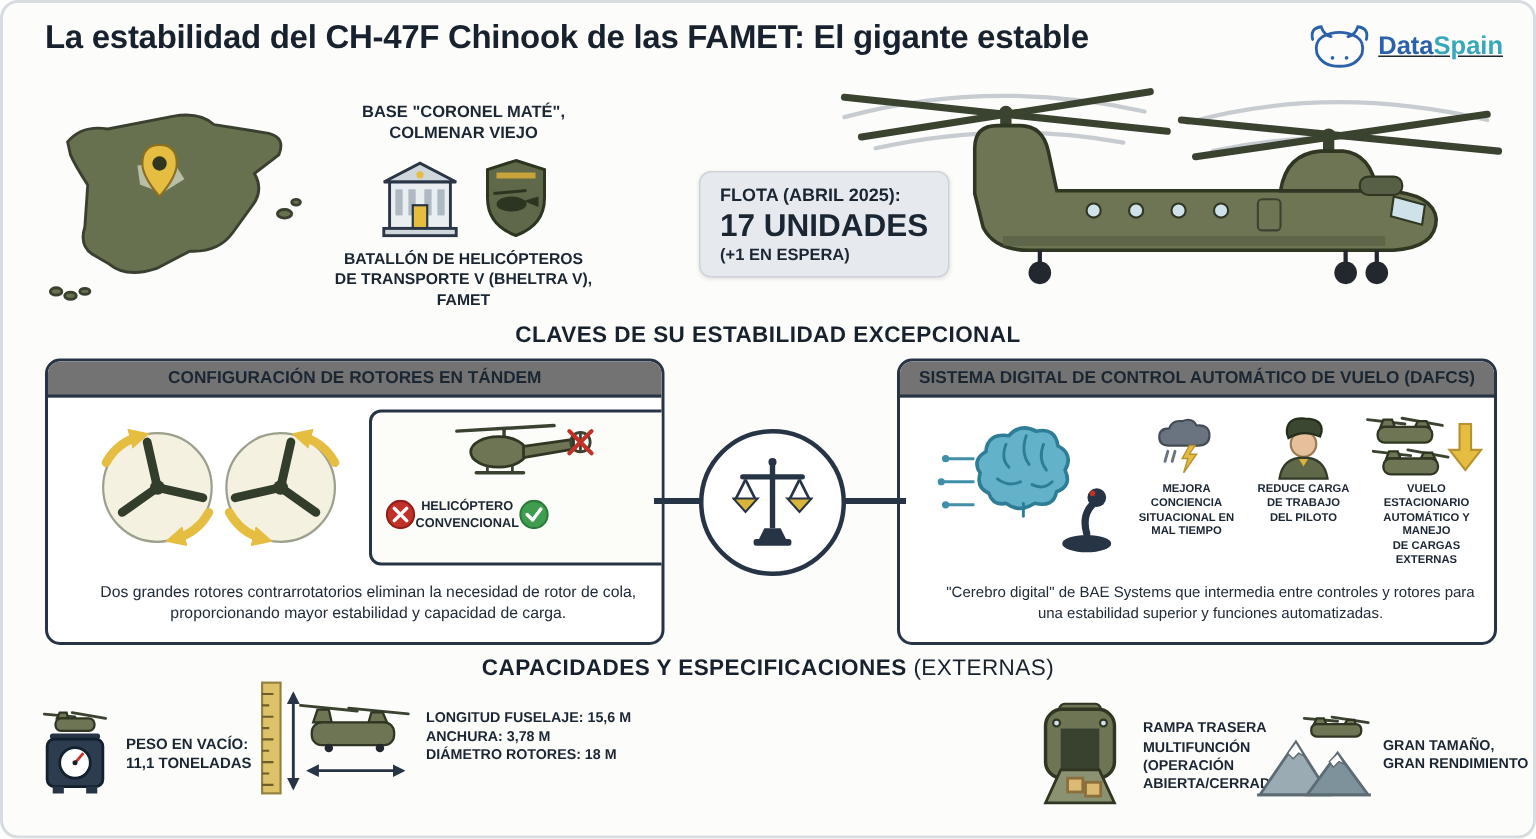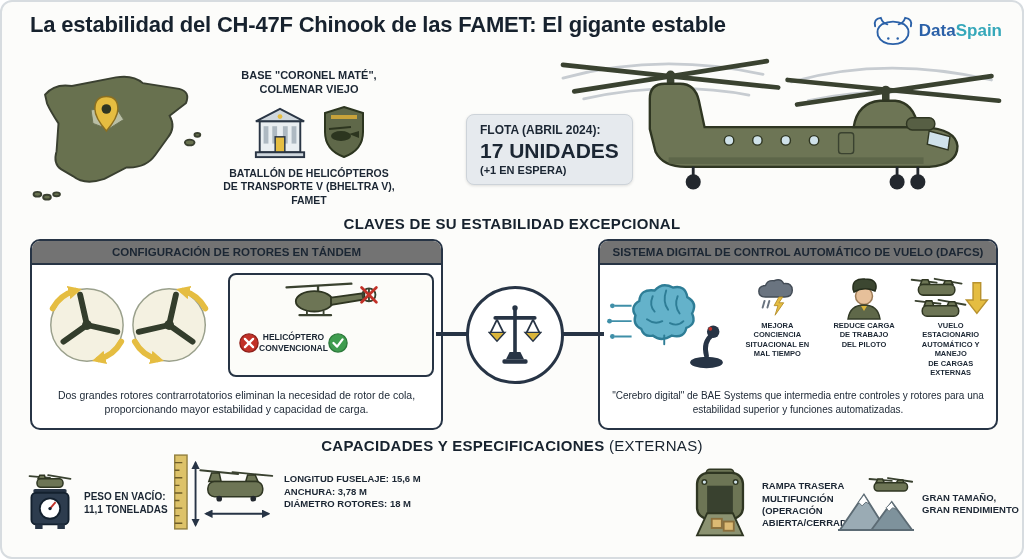--- a/index.html
+++ b/index.html
@@ -5,21 +5,21 @@
   * { margin:0; padding:0; box-sizing:border-box; }
   body { font-family:"Liberation Sans", sans-serif; background:#ffffff; }
   .canvas { position:relative; width:1024px; height:559px; background:#fcfcfa;
             border:2px solid #d7dce0; border-radius:12px; overflow:hidden; color:#1b2633; }
 
   .pre { white-space:pre-line; }
 
   
   .title { position:absolute; left:28px; top:10px; font-size:22px; font-weight:800;
            color:#17222e; letter-spacing:-0.2px; }
-  .logo { position:absolute; right:20px; top:13px; display:flex; align-items:center; gap:5px; }
+  .logo { position:absolute; right:20px; top:13px; display:flex; align-items:center; gap:5px;text-decoration:underline; }
   .logo-text { font-size:17px; font-weight:700; }
   .logo-data { color:#2b61a8; } .logo-spain { color:#36a8ba; }
 
   
   .map-wrap { position:absolute; left:22px; top:56px; }
   .base-col { position:absolute; left:204px; top:66px; width:206px; text-align:center; }
   .base-title { font-size:11px; font-weight:bold; line-height:1.3; }
   .base-icons { display:flex; justify-content:center; align-items:flex-end; gap:12px; margin-top:7px; }
   .battalion { font-size:10.5px; font-weight:bold; line-height:1.3; margin-top:7px; }
   .fleet-box { position:absolute; left:464px; top:112px; background:#e6eaee; border:1px solid #cdd3d9;
@@ -34,21 +34,21 @@
                      font-weight:800; color:#17222e; letter-spacing:.3px; }
   .heading-suffix { font-weight:400; }
 
   
   .stab-box { position:absolute; top:237px; height:191px; background:#ffffff;
               border:2.5px solid #273445; border-radius:10px; overflow:hidden; }
   .stab-left { left:28px; width:413px; }
   .stab-right { left:596px; width:400px; }
   .stab-title { background:#737373; border-bottom:2.5px solid #273445; text-align:center;
                 font-size:11.5px; font-weight:bold; padding:5px 4px; }
-  .stab-body { position:relative; height:157px; }
+  .stab-body { position:relative; height:157px;margin-left:18px; }
   .stab-desc { position:absolute; left:10px; right:10px; bottom:6px; font-size:10.5px;
                line-height:1.35; text-align:center; color:#202b38; }
 
   .rotors-wrap { position:absolute; left:8px; top:8px; }
   .conv-box { position:absolute; left:196px; top:8px; width:206px; height:104px;
               border:2px solid #273445; border-radius:8px; background:#fcfcf9; }
   .conv-heli { display:block; margin:5px auto 0; }
   .conv-row { display:flex; align-items:center; justify-content:flex-start; padding:2px 9px 0; }
   .conv-label { font-size:8.5px; font-weight:bold; text-align:center; line-height:1.25; }
 
@@ -181,21 +181,21 @@
         <line x1="8" y1="25" x2="30" y2="23" stroke="#2c351f" stroke-width="2"></line>
         <ellipse cx="20" cy="32" rx="10" ry="5" fill="#2c351f"></ellipse>
         <polygon points="28,30 38,27 38,34" fill="#2c351f"></polygon>
       </svg>
     </div>
     <div class="battalion pre">BATALLÓN DE HELICÓPTEROS
 DE TRANSPORTE V (BHELTRA V), FAMET</div>
   </div>
 
   <div class="fleet-box">
-    <div class="fleet-label">FLOTA (ABRIL 2024):</div>
+    <div class="fleet-label">FLOTA (ABRIL 2025):</div>
     <div class="fleet-count">17 UNIDADES</div>
     <div class="fleet-extra">(+1 EN ESPERA)</div>
   </div>
 
   <div class="heli-wrap">
     <svg width="478" height="168" viewBox="0 0 478 178">
       <path class="arc" d="M8,34 Q110,6 220,30"></path>
       <path class="arc" d="M30,56 Q120,36 205,52"></path>
       <path class="arc" d="M250,38 Q350,10 462,36"></path>
       <path class="arc" d="M268,58 Q352,40 448,56"></path>

